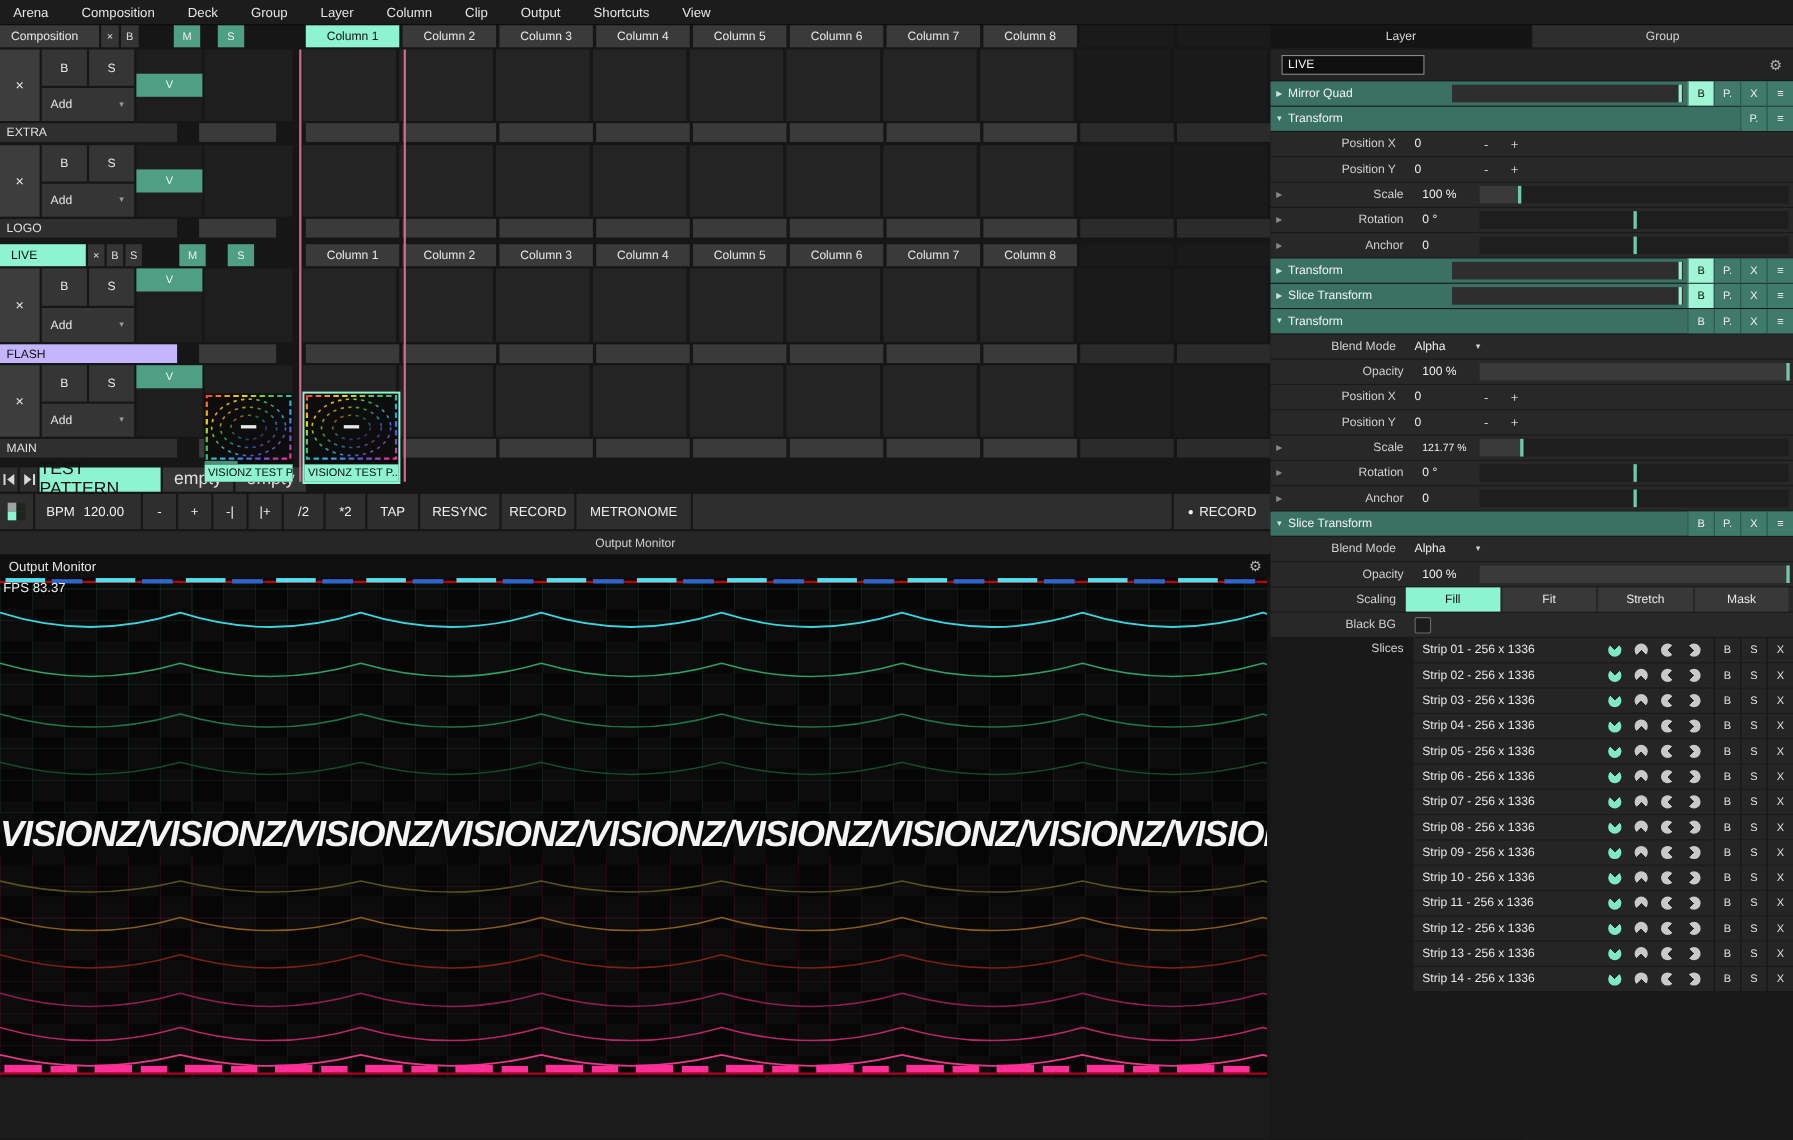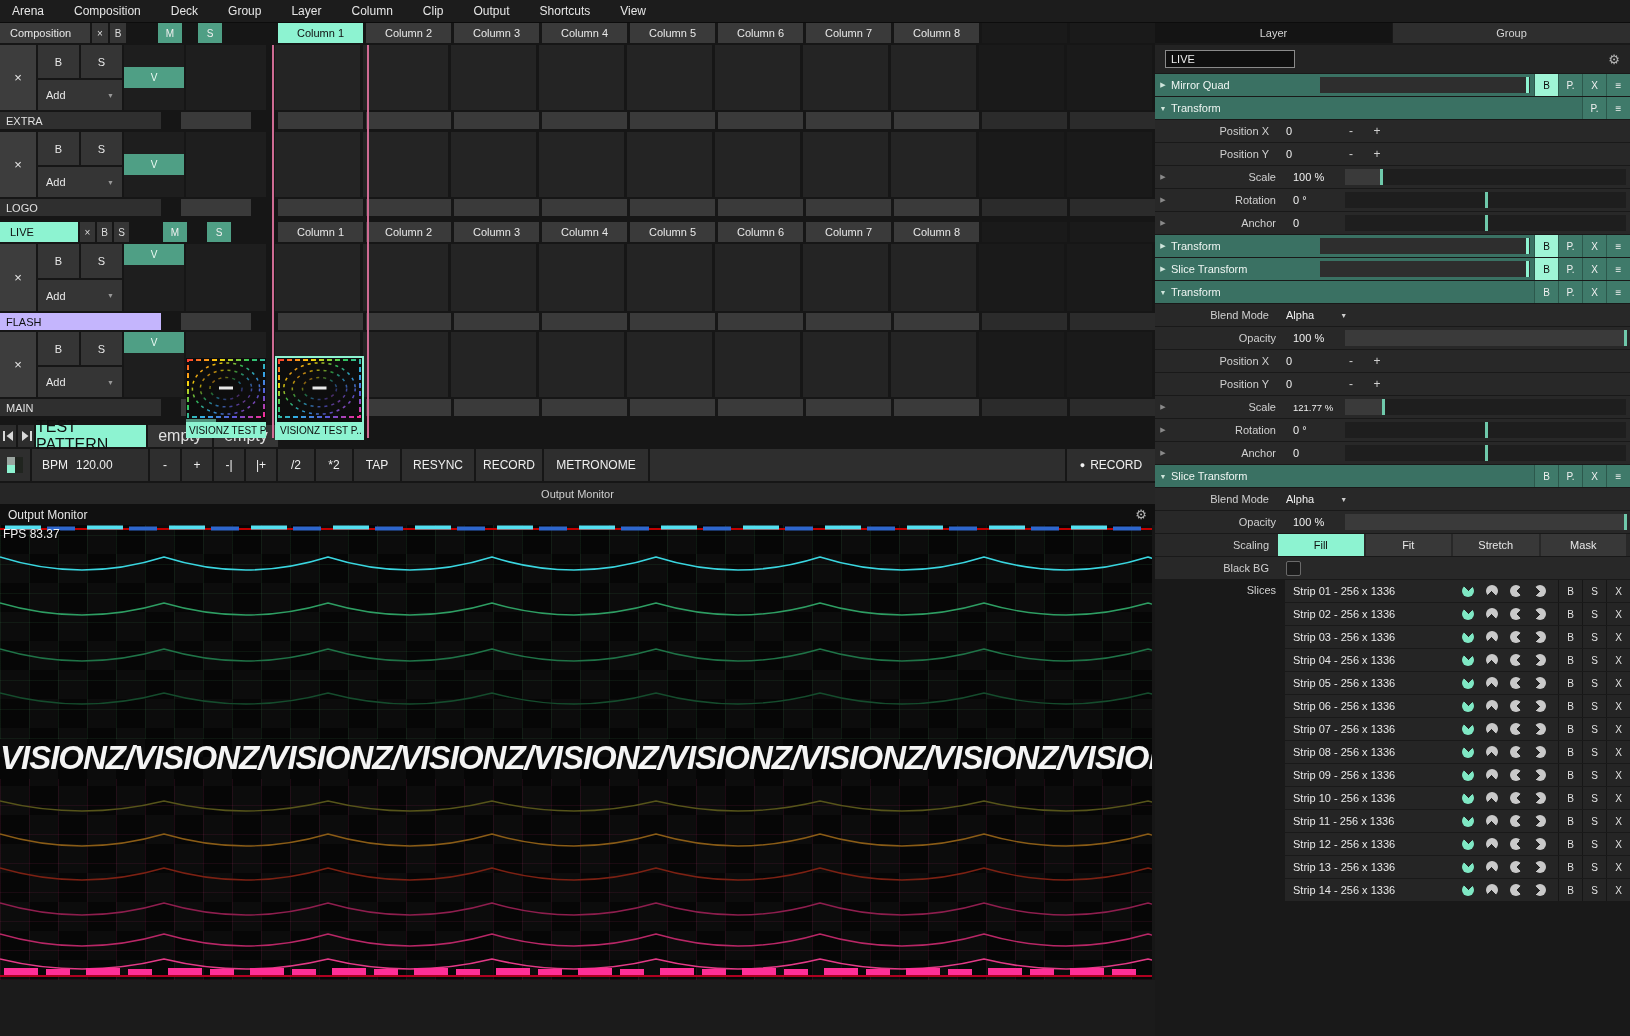--- a/index.html
+++ b/index.html
@@ -55,21 +55,21 @@
   
   .decktabs{display:flex;gap:2px;height:22px;margin-top:9px;}
   .skipbtn{width:16px;background:#2d2d2d;display:flex;align-items:center;justify-content:center;}
   .decktab{background:#353535;color:#e0e0e0;font-size:16px;display:flex;align-items:center;justify-content:center;width:64px;}
   .decktab.mint{background:#8df3d1;color:#101010;width:110px;}
   .transport{display:flex;gap:2px;height:32px;margin-top:2px;}
   .tbtn{background:#2e2e2e;color:#efefef;font-size:12px;display:flex;align-items:center;justify-content:center;}
   .comp-icon{width:30px;background:#2e2e2e;display:flex;align-items:center;justify-content:center;}
   .comp-icon .glyph{width:16px;height:16px;display:grid;grid-template-columns:8px 8px;grid-template-rows:8px 8px;}
   .comp-icon .glyph i{display:block;}
-  .bpmbox{width:116px;gap:8px;justify-content:flex-start;padding-left:10px;box-sizing:border-box;}
+  .bpmbox{width:96px;gap:8px;justify-content:flex-start;padding-left:10px;box-sizing:border-box;}
   .fill-spacer{flex:1;background:#2e2e2e;}
   .recbtn{width:88px;gap:5px;}
   .recdot{font-size:9px;color:#f2f2f2;}
 
   
   .montab{height:21px;background:#262626;margin-top:2px;display:flex;align-items:center;justify-content:center;color:#cfcfcf;font-size:11px;}
   .montitle{height:21px;background:#101010;display:flex;align-items:center;padding:0 8px;color:#e6e6e6;font-size:12px;}
   .montitle .gear{margin-left:auto;color:#b5b5b5;font-size:13px;}
   .canvas{position:relative;width:1152px;height:455px;overflow:hidden;
     background-image:repeating-conic-gradient(#0c0c0c 0% 25%, #060606 0% 50%);background-size:58px 58px;}

